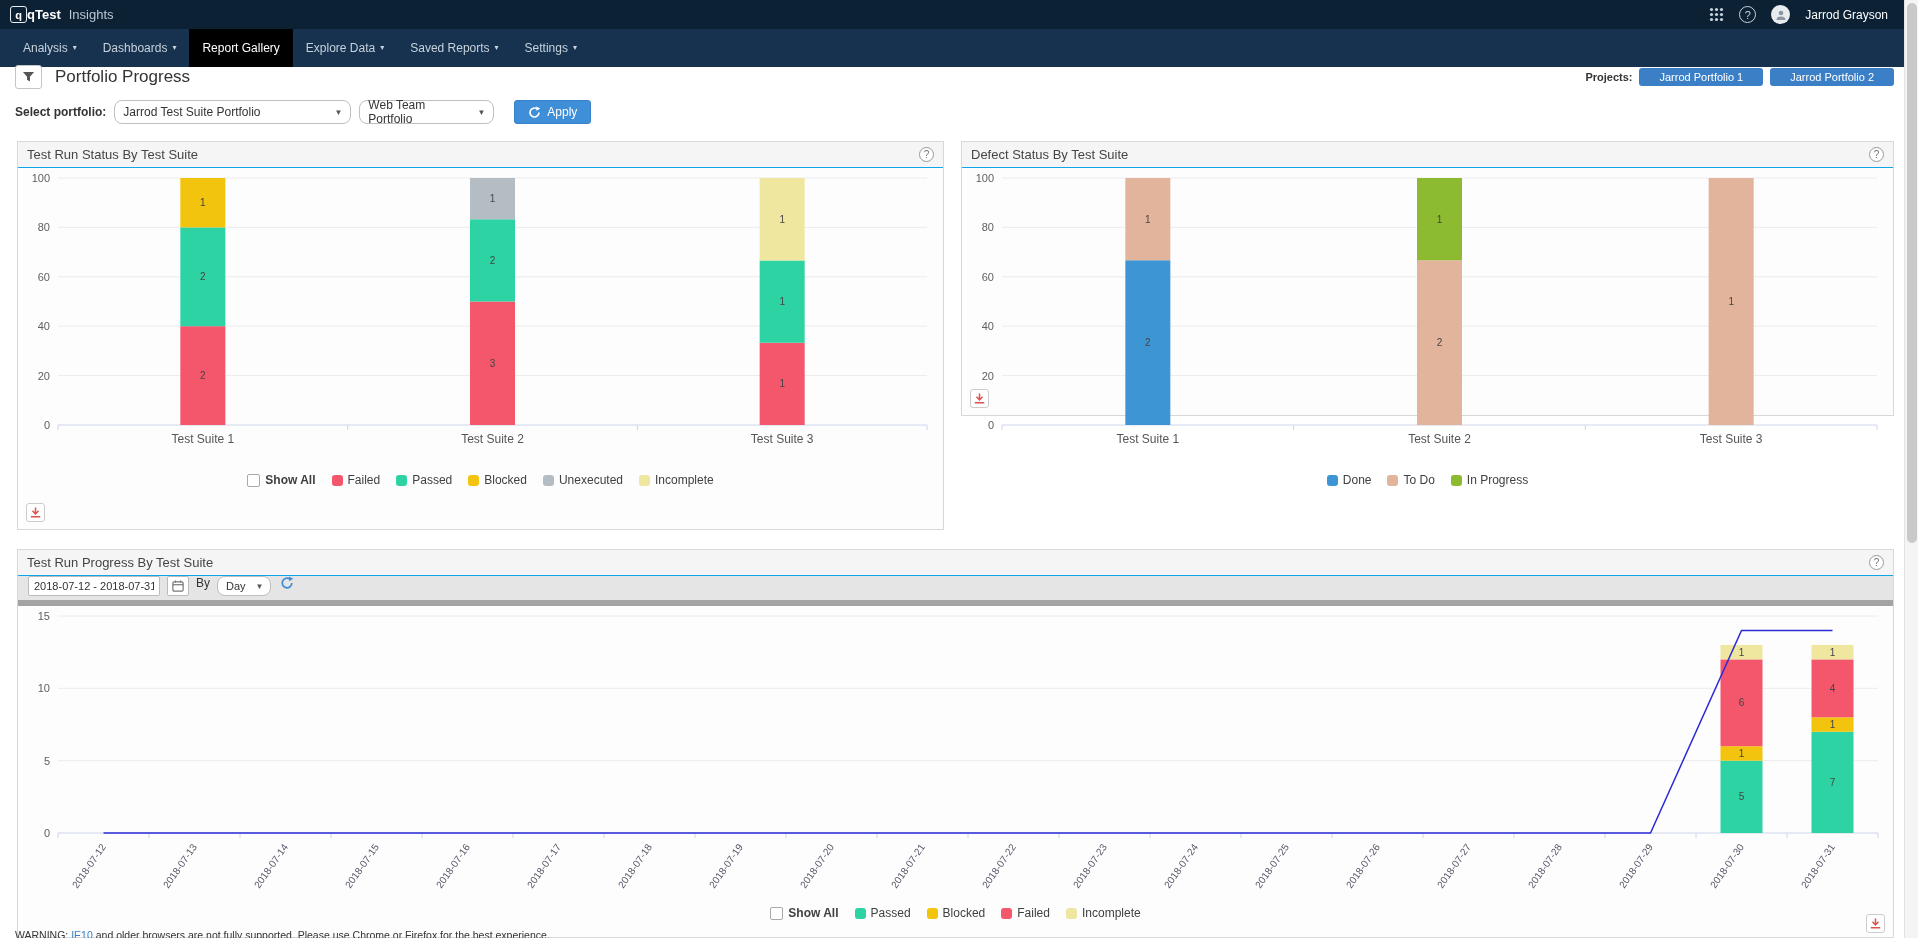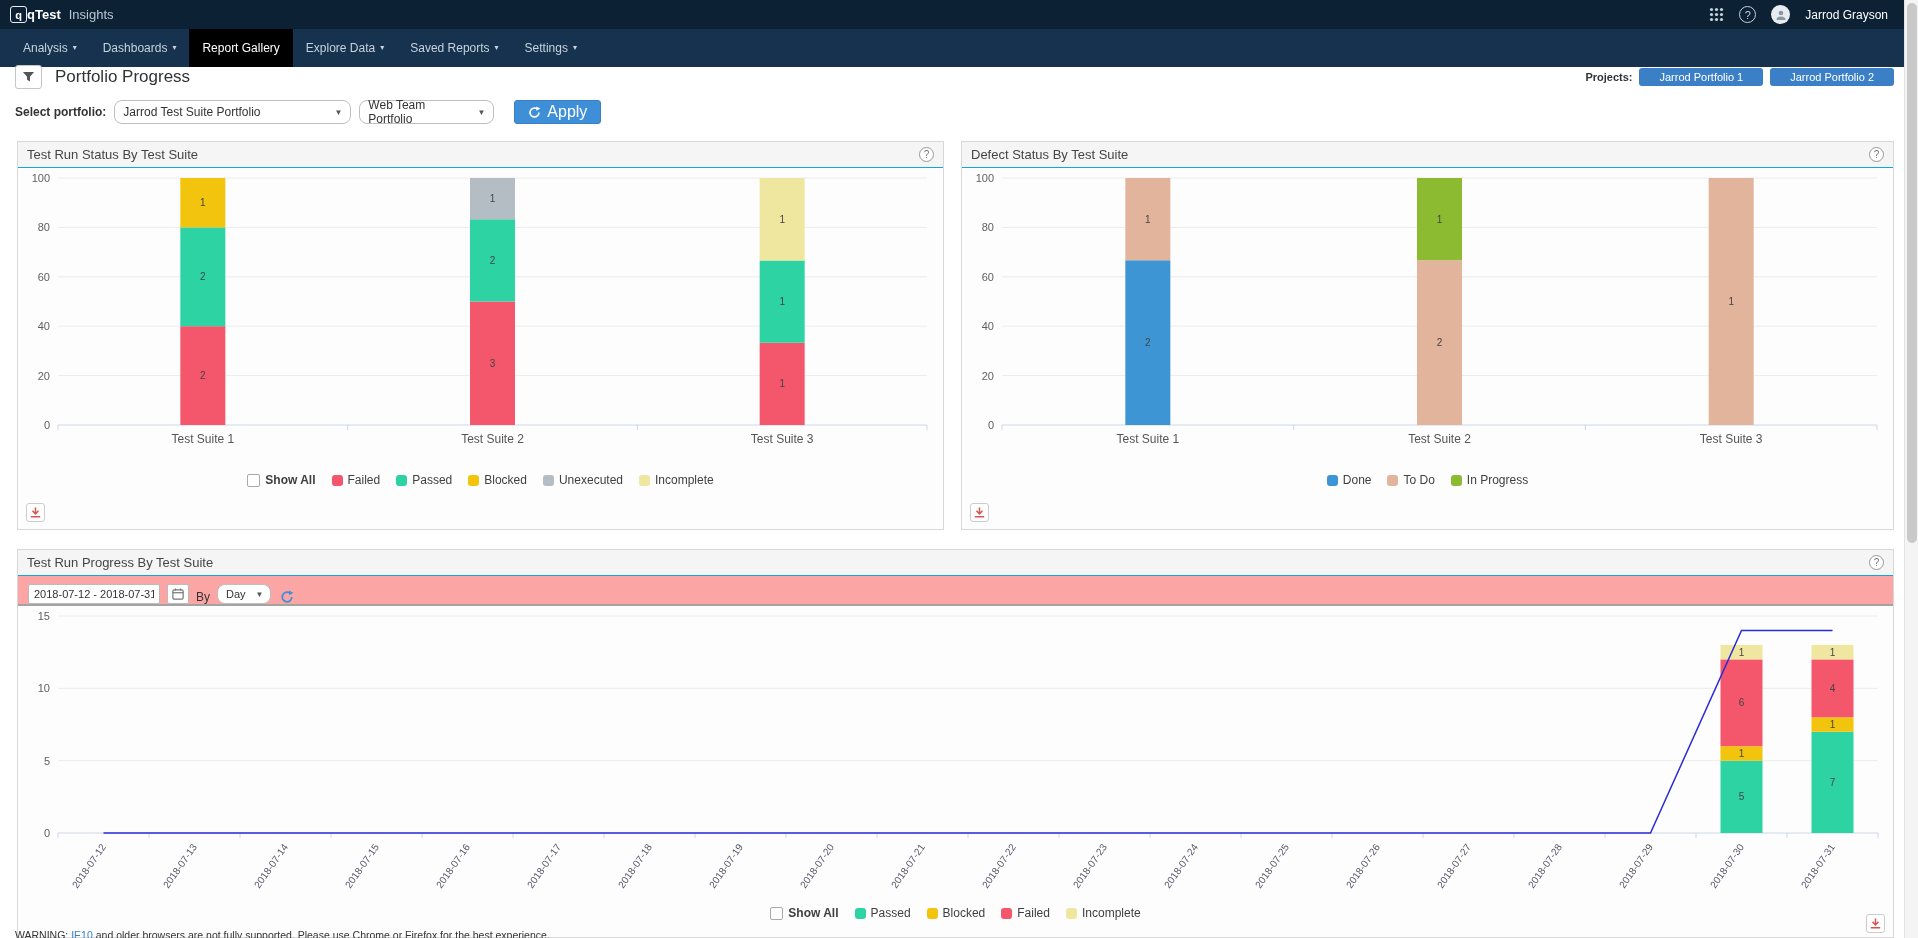--- a/index.html
+++ b/index.html
@@ -45,27 +45,27 @@
   
   .filter-row { position:absolute; left:15px; top:99px; height:26px; display:flex; align-items:center; }
   .filter-label { font-size:12px; font-weight:bold; color:#333; margin-right:8px; }
   .selectbox { height:24px; background:#fff; border:1px solid #BFBFBF; border-radius:8px;
     display:flex; align-items:center; justify-content:space-between; padding:0 8px;
     font-size:12px; color:#333; cursor:pointer; margin-right:8px; }
   .sel-caret { font-size:8px; color:#555; margin-left:10px; }
   #portfolio-select { width:237px; }
   #team-select { width:135px; }
   .apply-btn { height:24px; background:#3E8FD8; border:1px solid #3781C6; border-radius:3px;
-    color:#fff; font-size:16px; display:flex; align-items:center; gap:6px; padding:0 13px;
+    color:#fff; font-size:12px; display:flex; align-items:center; gap:6px; padding:0 13px;
     margin-left:12px; cursor:pointer; }
 
   
   .panel { position:absolute; background:#FDFDFD; border:1px solid #D8D8D8; }
   #panel1 { left:17px;  top:141px; width:927px;  height:389px; }
-  #panel2 { left:961px; top:141px; width:933px;  height:389px; }
+  #panel2 { left:961px; top:141px; width:933px;  height:275px; }
   #panel3 { left:17px;  top:549px; width:1877px; height:389px; }
   .panel-header { height:26px; background:#F5F5F5; border-bottom:1px solid #0ea5e9;
     display:flex; align-items:center; padding:0 9px; }
   .panel-title { font-size:13px; color:#454545; }
   .help-circle { margin-left:auto; width:15px; height:15px; border:1px solid #999;
     border-radius:50%; color:#777; font-size:10px; background:#fff;
     display:flex; align-items:center; justify-content:center; cursor:pointer; }
   .chart-svg { display:block; margin-top:2px; }
   .chart-svg text { font-family:"Liberation Sans", sans-serif; }
   .tick   { font-size:11px; fill:#606060; }
@@ -81,22 +81,22 @@
   .swatch { width:11px; height:11px; border-radius:3px; display:inline-block; }
   .cb { width:13px; height:13px; border:1px solid #A9A9A9; background:#fff; border-radius:2px; display:inline-block; }
   .showall { font-weight:bold; }
 
   .export-btn { position:absolute; width:19px; height:19px; border:1px solid #CCC; border-radius:3px;
     background:#fff; display:flex; align-items:center; justify-content:center; cursor:pointer; padding:0; }
   #panel1 .export-btn, #panel2 .export-btn { left:8px; bottom:7px; }
   #panel3 .export-btn { right:8px; bottom:4px; }
 
   
-  .chart3-toolbar { height:30px; background:#fca5a5; border-bottom:2px solid #a3a3a3;
-    display:flex; align-items:flex-end; padding:0 10px; gap:7px; }
+  .chart3-toolbar { height:30px; background:#e5e5e5; border-bottom:6px solid #a3a3a3;
+    display:flex; align-items:flex-start; padding:0 10px; gap:7px; }
   .date-input { width:132px; height:20px; border:1px solid #BBB; border-radius:2px;
     font-size:11px; color:#333; padding:0 5px; font-family:"Liberation Sans", sans-serif; }
   .cal-btn { width:22px; height:20px; border:1px solid #BBB; background:#fff; border-radius:2px;
     display:flex; align-items:center; justify-content:center; cursor:pointer; padding:0; }
   .by-label { font-size:12px; color:#333; }
   .day-select { width:54px; height:20px; font-size:11px; margin-right:2px; }
   .refresh-btn { background:none; border:none; cursor:pointer; padding:0; display:flex; align-items:center; }
 
   
   .footer { position:absolute; left:15px; top:929px; font-size:10.5px; color:#333; white-space:nowrap; }

